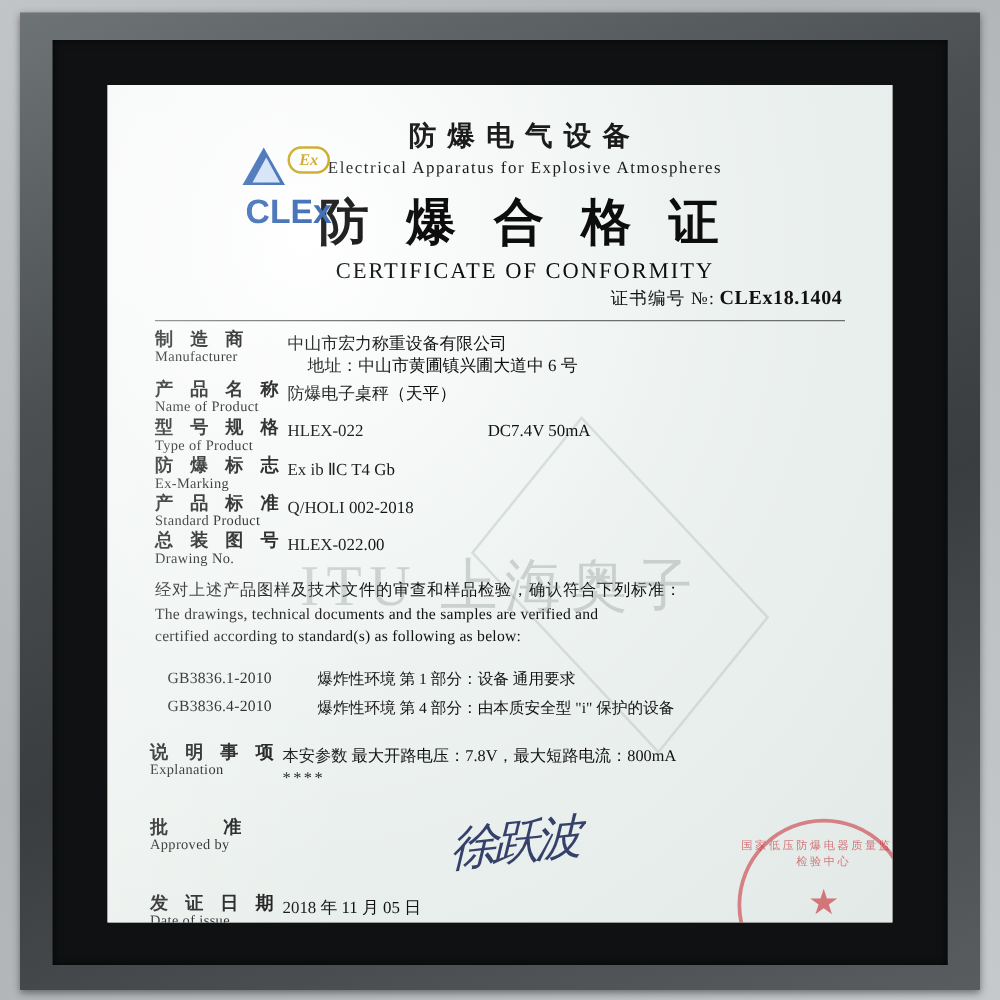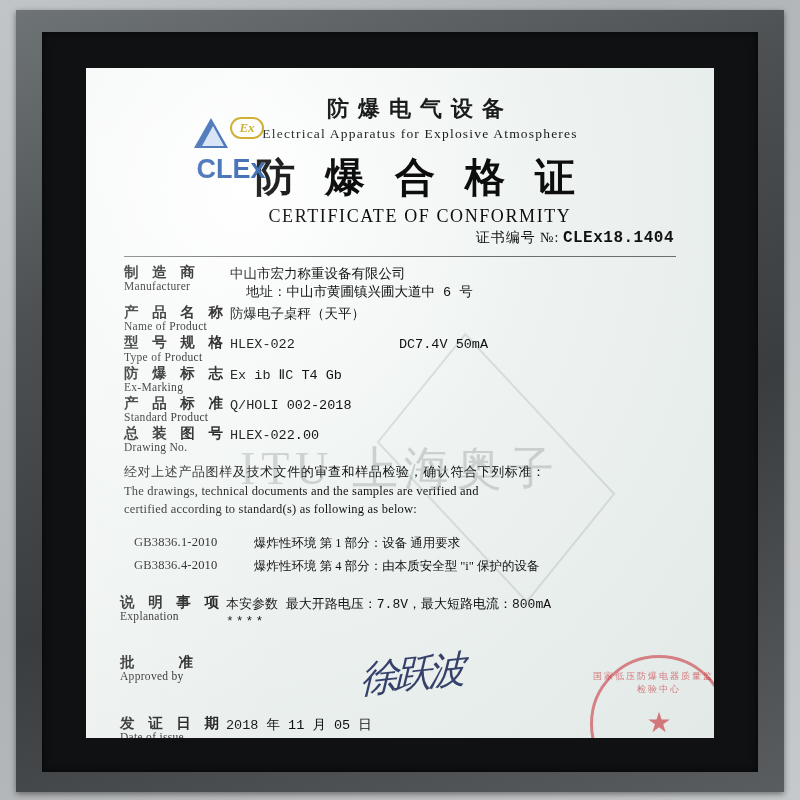--- a/index.html
+++ b/index.html
@@ -198,21 +198,20 @@
     color: #111;
     letter-spacing: .3px;
     display: block;
   }
   .val {
     flex: 1;
     font-size: 13.5px;
     color: #111;
     padding-top: 1px;
     line-height: 1.35;
-    font-family: Liberation Mono, monospace;
   }
   .val .sub { display: block; }
   .val .second { margin-left: 96px; }
 
   
   .statement {
     margin: 10px 0 6px 4px;
     font-size: 12.5px;
     color: #111;
     line-height: 1.45;

